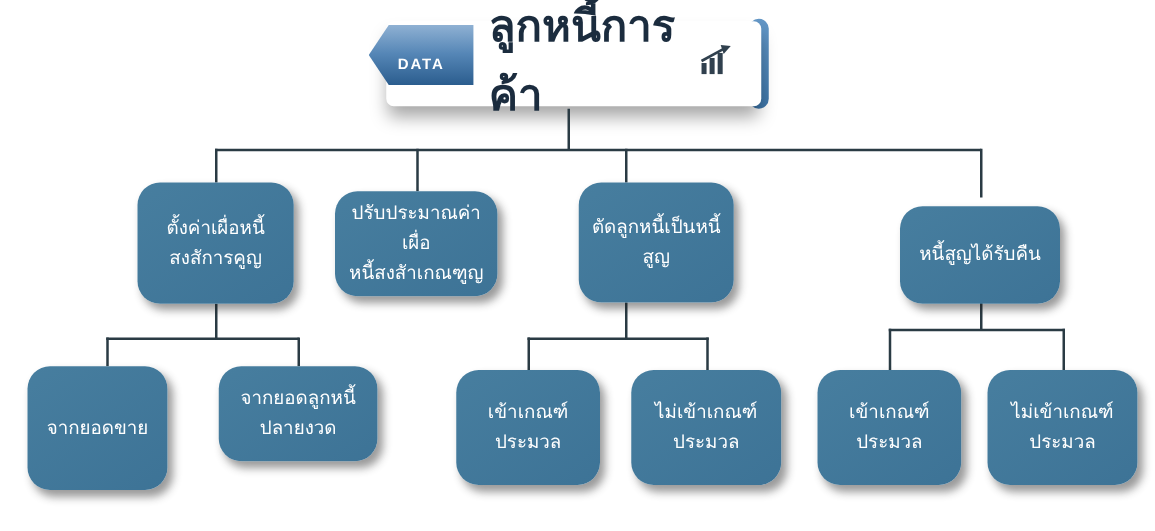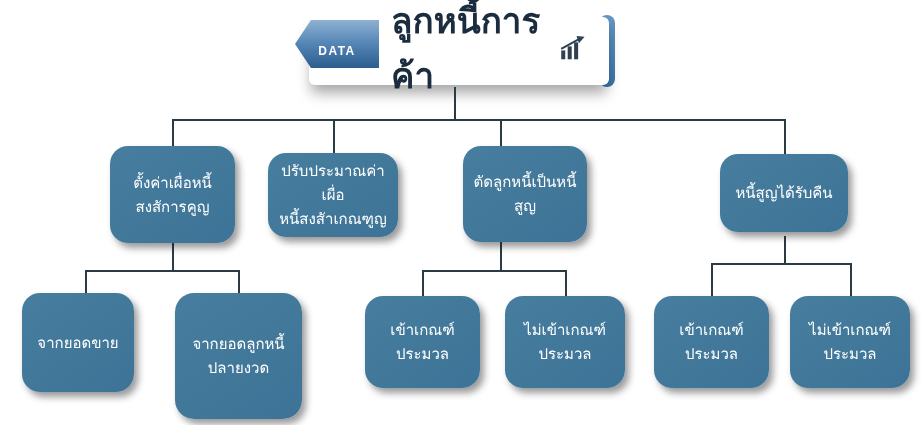--- a/index.html
+++ b/index.html
@@ -96,24 +96,24 @@
   <div class="line h" style="left:711px; top:263px; width:141px;"></div>
   <div class="line v" style="left:711px; top:263px; height:33px;"></div>
   <div class="line v" style="left:850px; top:263px; height:33px;"></div>
 
   <div class="node" style="left:110px; top:146px; width:125px; height:97px;">ตั้งค่าเผื่อหนี้
 สงสัการคูญ</div>
   <div class="node" style="left:268px; top:153px; width:130px; height:84px;">ปรับประมาณค่าเผื่อ
 หนี้สงสัาเกณฑูญ</div>
   <div class="node" style="left:438px; top:146px; width:124px; height:96px;margin-left:25px;">ตัดลูกหนี้เป็นหนี้
 สูญ</div>
-  <div class="node" style="left:720px; top:154px; width:128px; height:78px;">หนี้สูญได้รับคืน</div>
+  <div class="node" style="left:720px; top:165px; width:128px; height:78px;">หนี้สูญได้รับคืน</div>
 
   <div class="node" style="left:22px;  top:293px; width:112px; height:99px;">จากยอดขาย</div>
-  <div class="node" style="left:175px; top:293px; width:127px; height:126px;border-radius:19px;">จากยอดลูกหนี้
+  <div class="node" style="left:175px; top:293px; width:127px; height:76px;">จากยอดลูกหนี้
 ปลายงวด</div>
   <div class="node" style="left:365px; top:296px; width:115px; height:92px;">เข้าเกณฑ์
 ประมวล</div>
   <div class="node" style="left:505px; top:296px; width:120px; height:92px;">ไม่เข้าเกณฑ์
 ประมวล</div>
   <div class="node" style="left:654px; top:296px; width:115px; height:92px;">เข้าเกณฑ์
 ประมวล</div>
   <div class="node" style="left:790px; top:296px; width:120px; height:92px;">ไม่เข้าเกณฑ์
 ประมวล</div>
 

